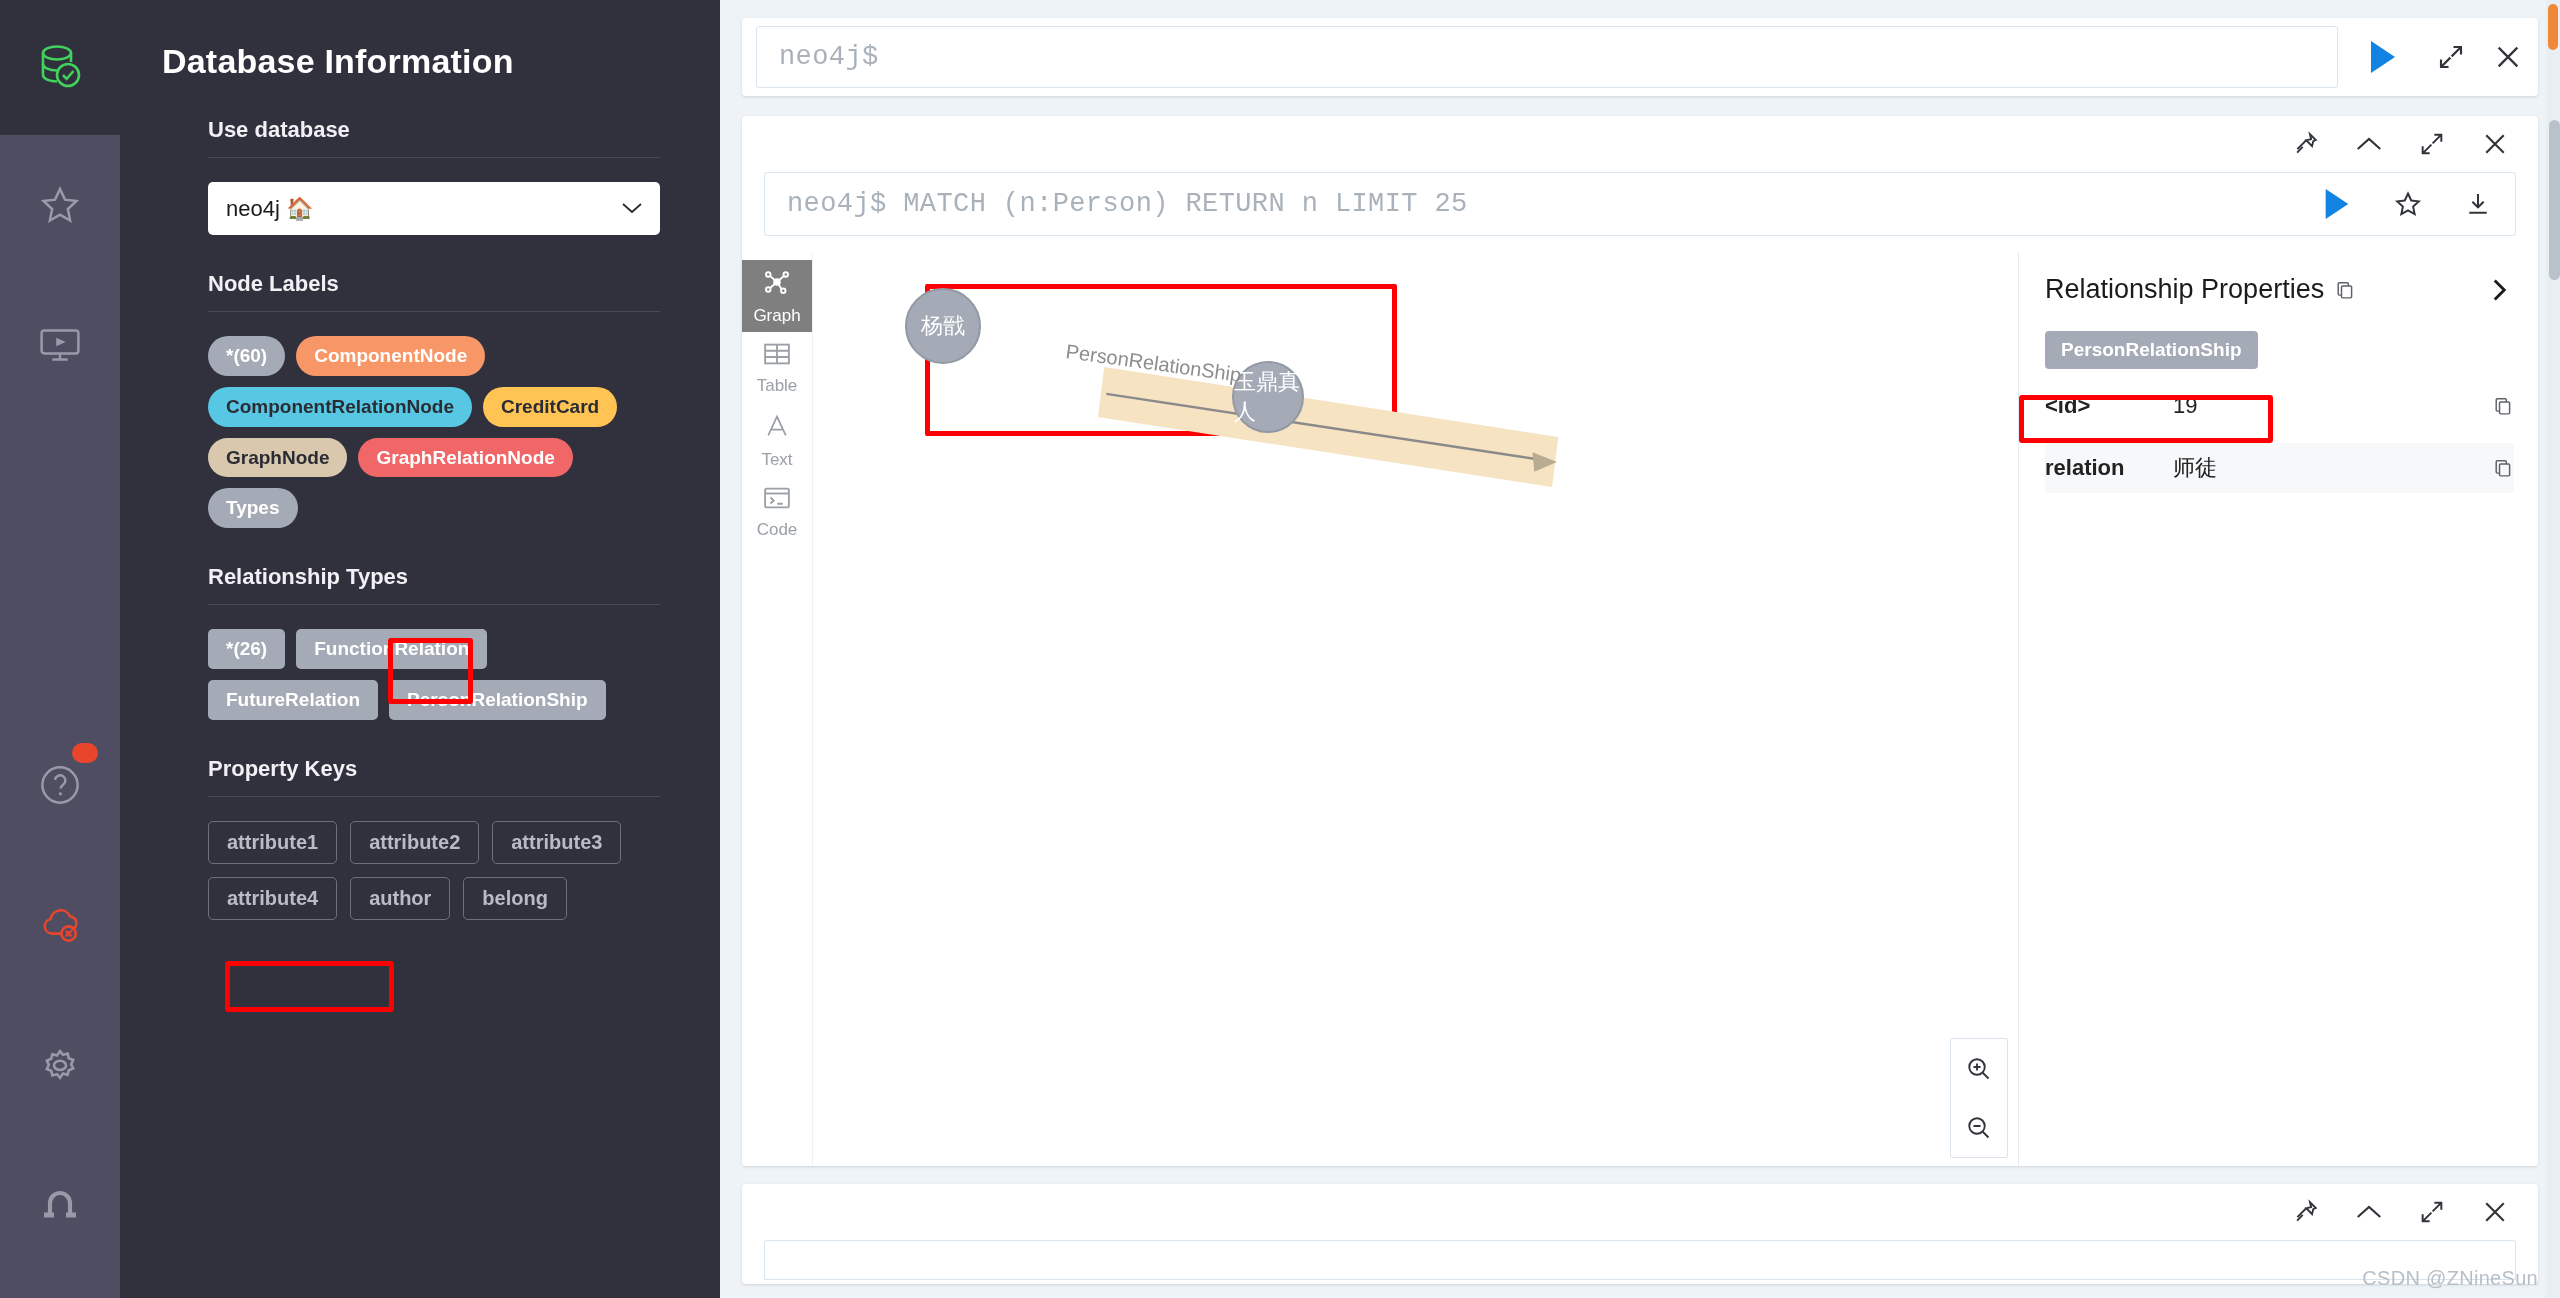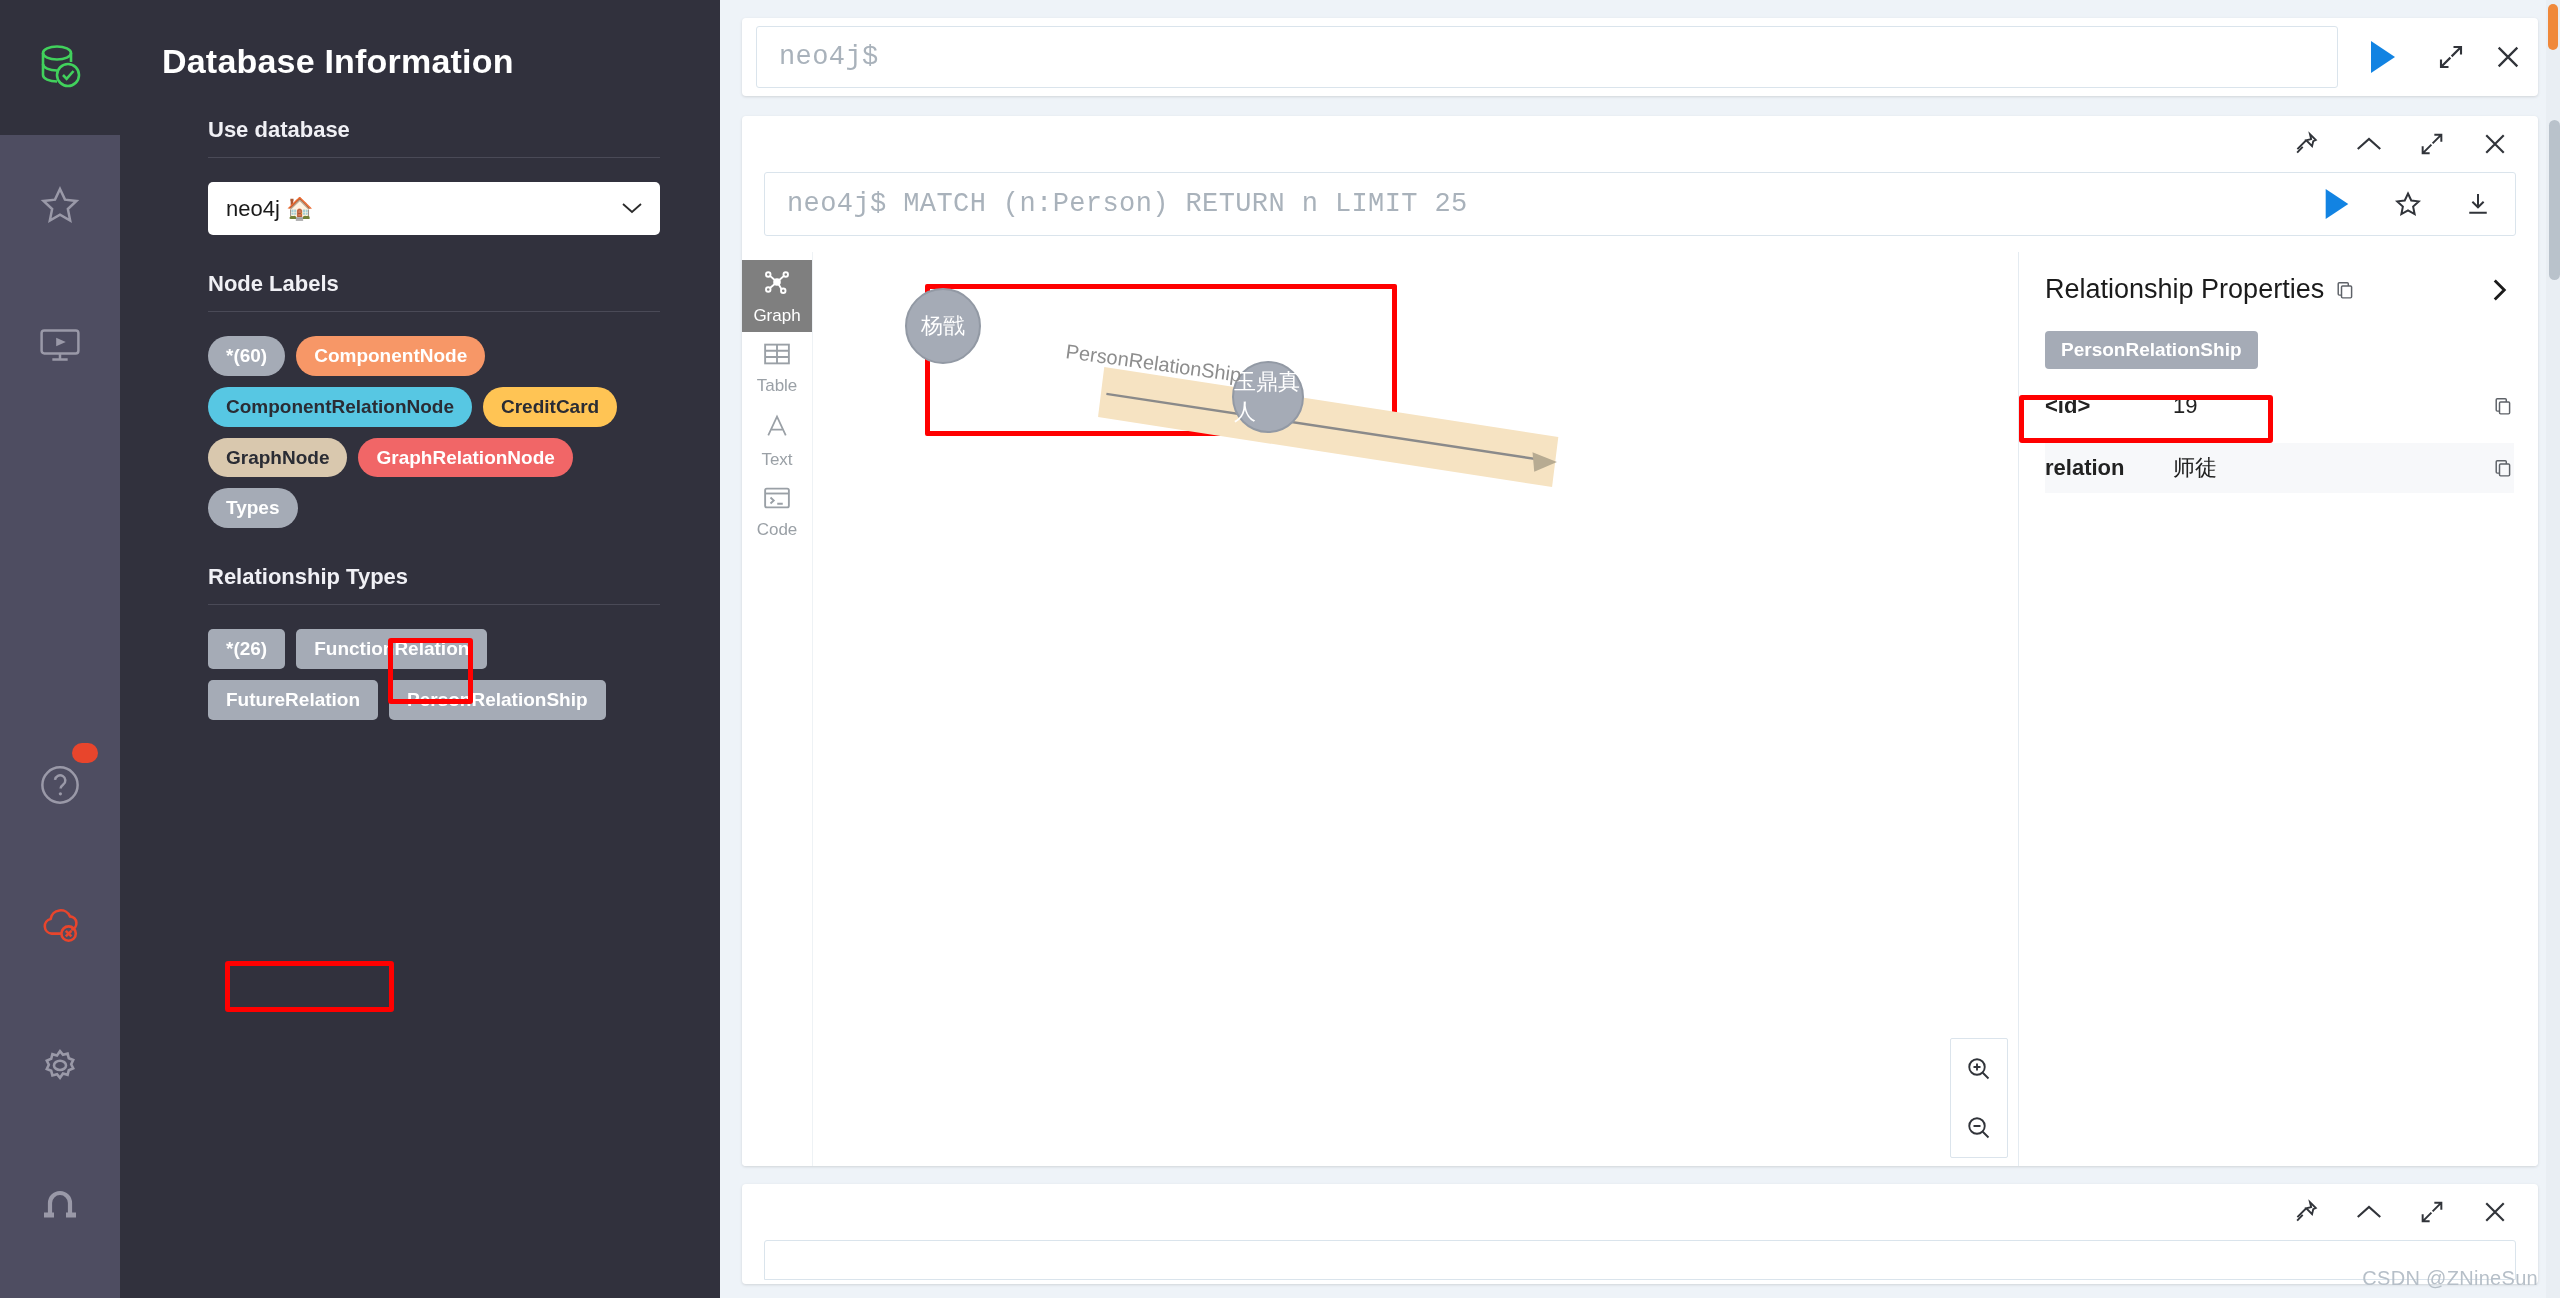--- a/index.html
+++ b/index.html
@@ -306,20 +306,32 @@
       <h3>Relationship Types</h3>
       <div class="hr"></div>
       <div class="pills rel-pills" id="rel-type-pills">
           <div class="pill star">*(26)</div>
           <div class="pill">FunctionRelation</div>
           <div class="pill">FutureRelation</div>
           <div class="pill">PersonRelationShip</div>
         </div>
     </div>
 
+    <div class="sect">
+      <h3>Property Keys</h3>
+      <div class="hr"></div>
+      <div class="propkeys" id="property-keys">
+          <div class="propkey">attribute1</div>
+          <div class="propkey">attribute2</div>
+          <div class="propkey">attribute3</div>
+          <div class="propkey">attribute4</div>
+          <div class="propkey">author</div>
+          <div class="propkey">belong</div>
+        </div>
+    </div>
 
     <div class="hl-box" style="left:268px; top:638px; width:85px; height:66px;"></div>
     <div class="hl-box" style="left:105px; top:961px; width:169px; height:51px;"></div>
   </div>
 
   <div class="main">
 
     <div class="editor-wrap">
       <div class="editor-input">
         <span class="cypher">neo4j$</span>

